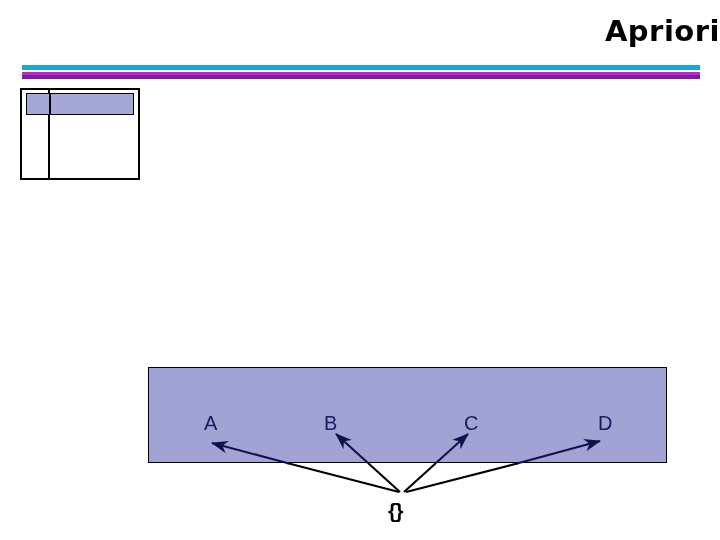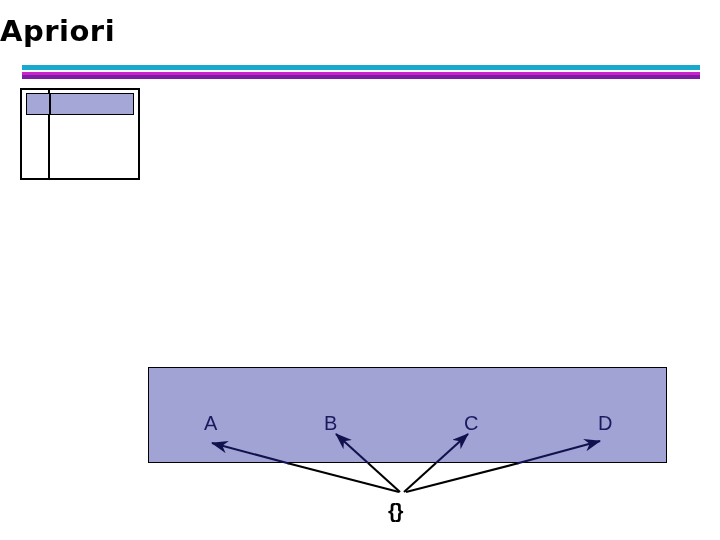--- a/index.html
+++ b/index.html
@@ -15,21 +15,21 @@
     font-family: "Liberation Sans", sans-serif;
     background: #ffffff;
   }
 
   
   #slide-title {
     position: absolute;
     left: 0;
     top: 14px;
     width: 720px;
-    text-align: left;
+    text-align: right;
     font-family: "DejaVu Sans", sans-serif;
     font-size: 29px;
     font-weight: bold;
     color: #000000;
     letter-spacing: 0.5px;
     line-height: 34px;
   }
 
   
   #title-rules {

